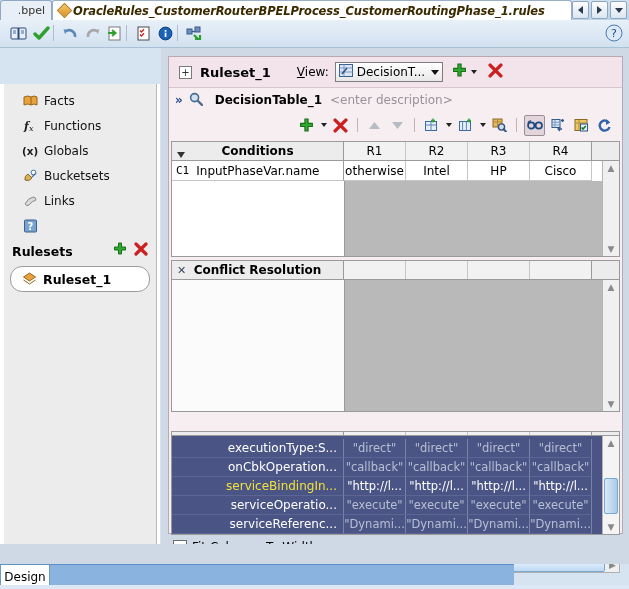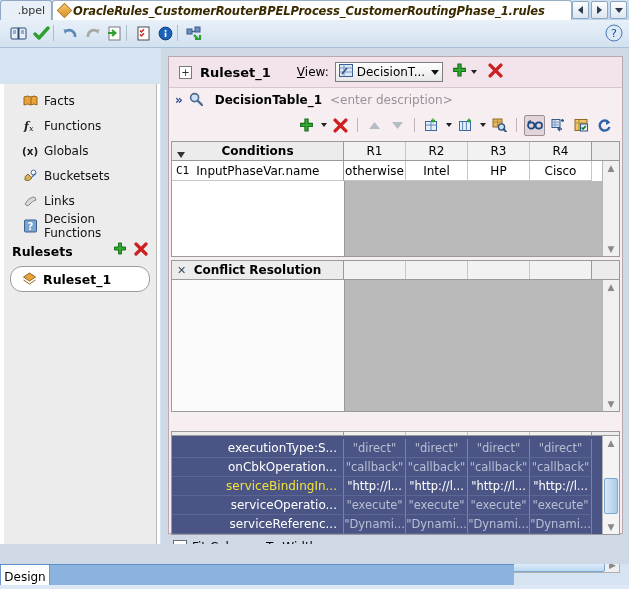--- a/index.html
+++ b/index.html
@@ -292,21 +292,20 @@
           <span>Links</span>
         </div>
 
         <div class="navrow">
           <span class="navicon">
             <svg width="15" height="14" viewBox="0 0 15 14">
                 <rect x="1.5" y="1" width="12" height="12" rx="1" fill="#7ba3d0" stroke="#39608f"></rect>
                 <text x="7.5" y="11" font-size="10" font-weight="bold" text-anchor="middle" fill="#fff" font-family="DejaVu Sans, sans-serif">?</text>
               </svg>
           </span>
-          <span>Decision Functions</span>
         </div>
 
         <div class="secthead">
           <span>Rulesets</span>
           <span class="acts">
             <span>
               <svg width="14" height="14" viewBox="0 0 14 14">
                   <path d="M5.5 1h3v4h4v3h-4v4h-3V8h-4V5h4z" fill="#2faa2f" stroke="#1b6e1b"></path>
                 </svg>
             </span>

